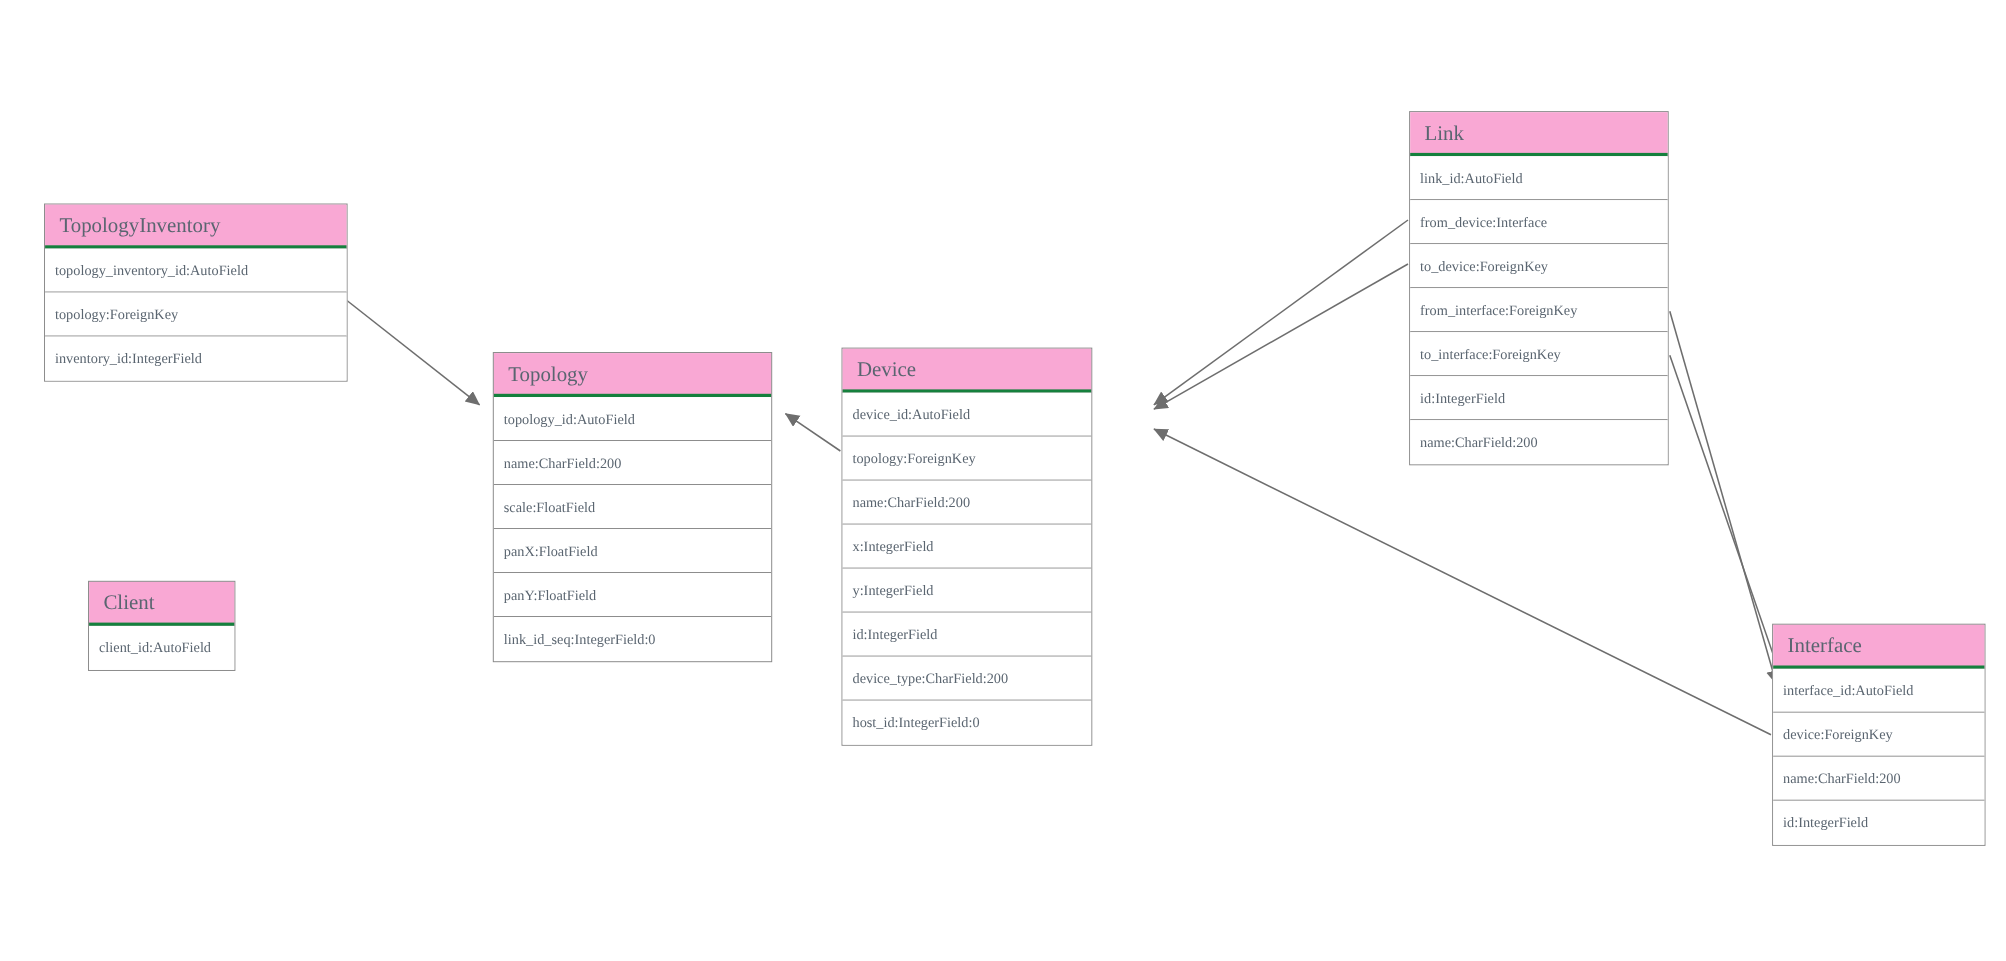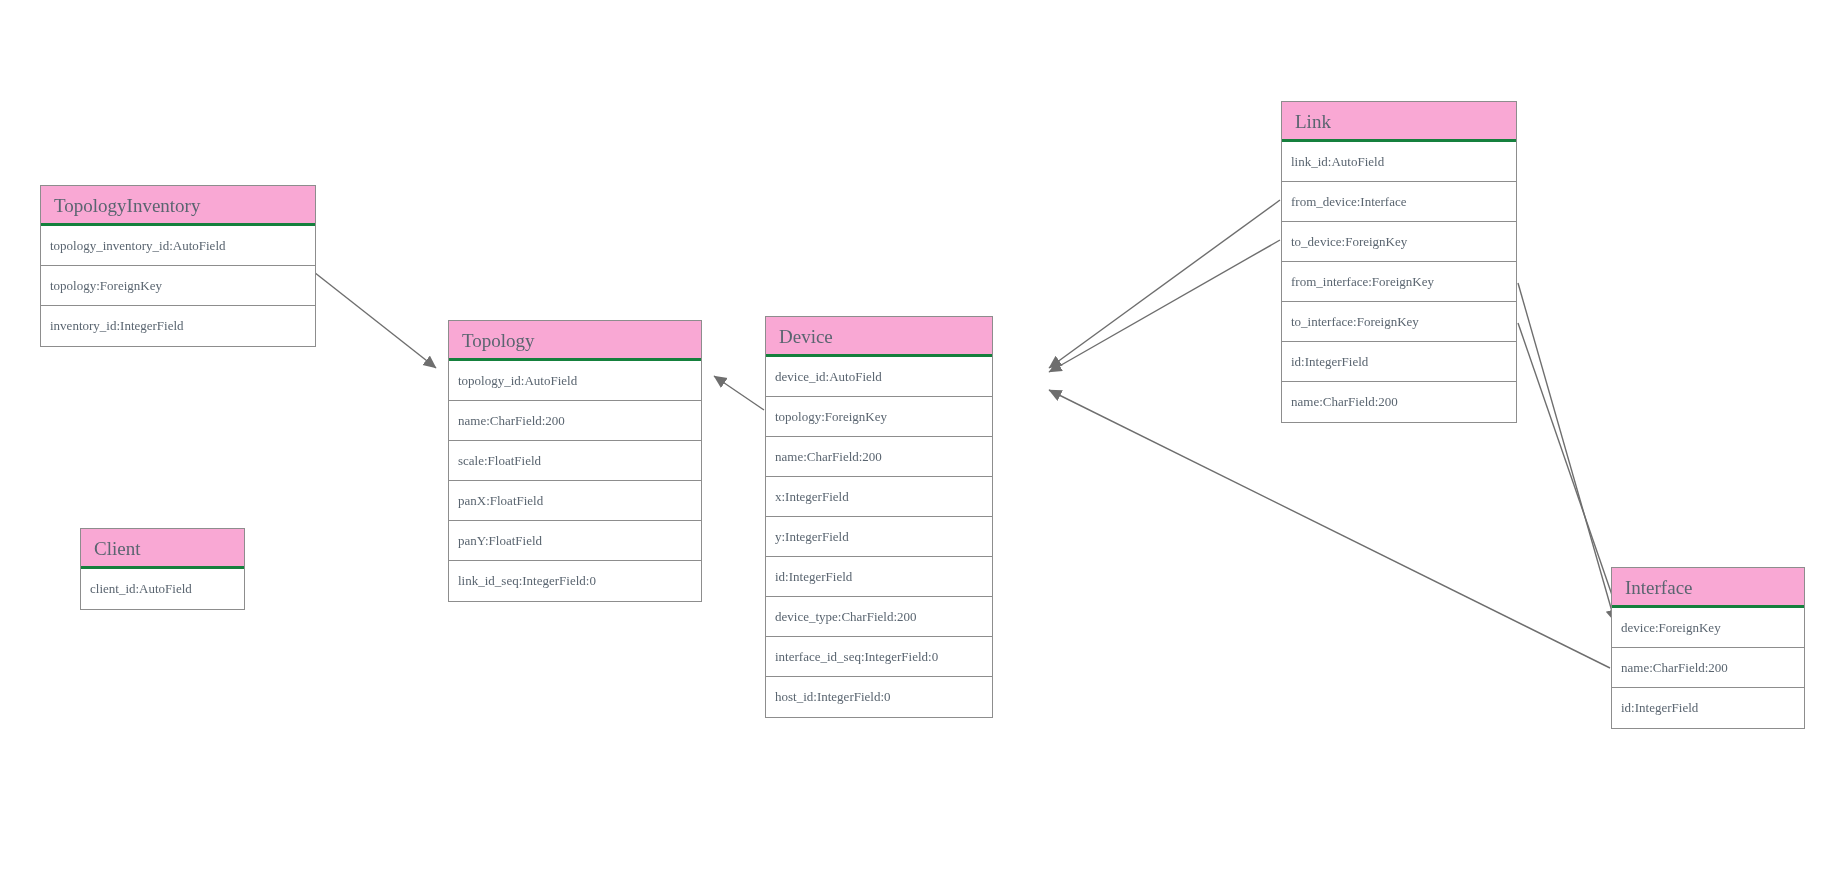--- a/index.html
+++ b/index.html
@@ -123,40 +123,40 @@
 
   <div class="entity" style="left:765px; top:316px; width:228px;">
     <div class="entity-header">Device</div>
     <div class="entity-field">device_id:AutoField</div>
     <div class="entity-field">topology:ForeignKey</div>
     <div class="entity-field">name:CharField:200</div>
     <div class="entity-field">x:IntegerField</div>
     <div class="entity-field">y:IntegerField</div>
     <div class="entity-field">id:IntegerField</div>
     <div class="entity-field">device_type:CharField:200</div>
-    <div class="entity-field">interface_id_seq:IntegerField:0</div>
     <div class="entity-field">host_id:IntegerField:0</div>
   </div>
 
-  <div class="entity" style="left:80px; top:528px; width:165px;">
+  <div class="entity" style="left:80px; top:528px; width:134px;">
     <div class="entity-header">Client</div>
     <div class="entity-field">client_id:AutoField</div>
   </div>
 
   <div class="entity" style="left:1281px; top:101px; width:236px;">
     <div class="entity-header">Link</div>
     <div class="entity-field">link_id:AutoField</div>
     <div class="entity-field">from_device:Interface</div>
     <div class="entity-field">to_device:ForeignKey</div>
     <div class="entity-field">from_interface:ForeignKey</div>
     <div class="entity-field">to_interface:ForeignKey</div>
     <div class="entity-field">id:IntegerField</div>
     <div class="entity-field">name:CharField:200</div>
   </div>
 
   <div class="entity" style="left:1611px; top:567px; width:194px;">
     <div class="entity-header">Interface</div>
+    <div class="entity-field">interface_id:AutoField</div>
     <div class="entity-field">device:ForeignKey</div>
     <div class="entity-field">name:CharField:200</div>
     <div class="entity-field">id:IntegerField</div>
   </div>
 
 </div>
 
 </body></html>

